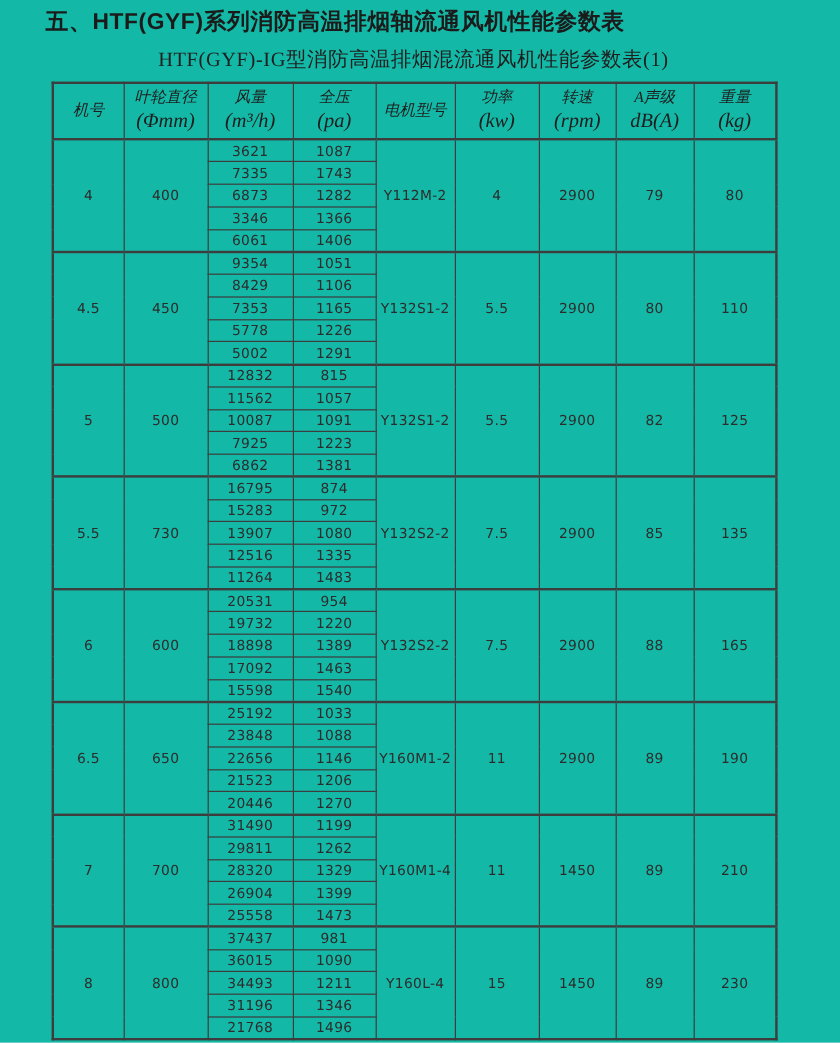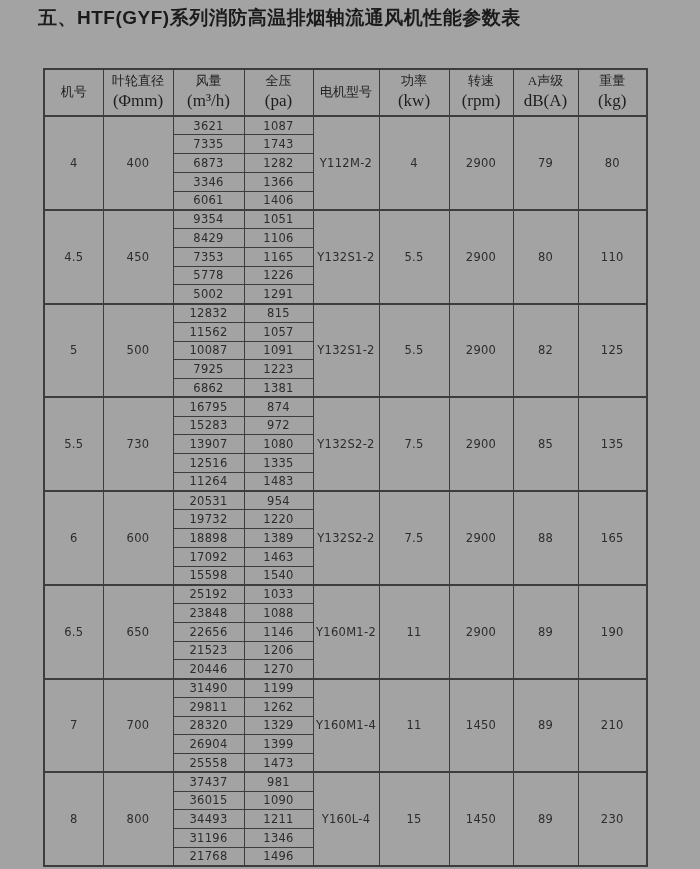--- a/index.html
+++ b/index.html
@@ -1,21 +1,21 @@
 <!DOCTYPE html>
 <html><head>
 <meta charset="utf-8">
 <style>
   * { box-sizing: border-box; }
   html, body { margin: 0; padding: 0; background: #f2f2f2; }
   .page {
     position: relative;
     width: 700px;
     height: 869px;
-    background: #a3a3a3;
+    background: #14b8a6;
     font-family: "Liberation Serif", serif;
     color: #222;
     overflow: hidden;
   }
   .doc-title {
     position: absolute;
     top: 5px;
     left: 38px;
     font-family: "Liberation Sans", sans-serif;
     font-weight: 700;
@@ -45,21 +45,21 @@
     table-layout: fixed;
     border: 2px solid #3d3d3d;
   }
   .perf th, .perf td {
     border: 1px solid #3d3d3d;
     text-align: center;
     vertical-align: middle;
     padding: 0;
     overflow: hidden;
   }
-  .perf thead tr { height: 47px; }
+  .perf thead tr { height: 47px; font-style: italic; }
   .perf th {
     font-family: "Liberation Serif", serif;
     font-weight: normal;
     font-size: 13px;
     line-height: 1.3;
     color: #1d1d1d;
   }
   .perf th .unit { font-size: 17px; }
   .perf tbody tr { height: 18.75px; }
   .perf td {
@@ -68,20 +68,21 @@
     color: #2c2c2c;
     letter-spacing: 0.3px;
   }
   .perf tbody tr.group-start td { border-top: 2px solid #3d3d3d; }
 </style>
 </head>
 <body>
 
 <div class="page">
   <div class="doc-title">五、HTF(GYF)系列消防高温排烟轴流通风机性能参数表</div>
+  <div class="doc-subtitle">HTF(GYF)-IG型消防高温排烟混流通风机性能参数表(1)</div>
 
   <table class="perf">
     <colgroup id="col-group">
         <col style="width: 59px;">
         <col style="width: 70px;">
         <col style="width: 71px;">
         <col style="width: 69px;">
         <col style="width: 66px;">
         <col style="width: 70px;">
         <col style="width: 64px;">

